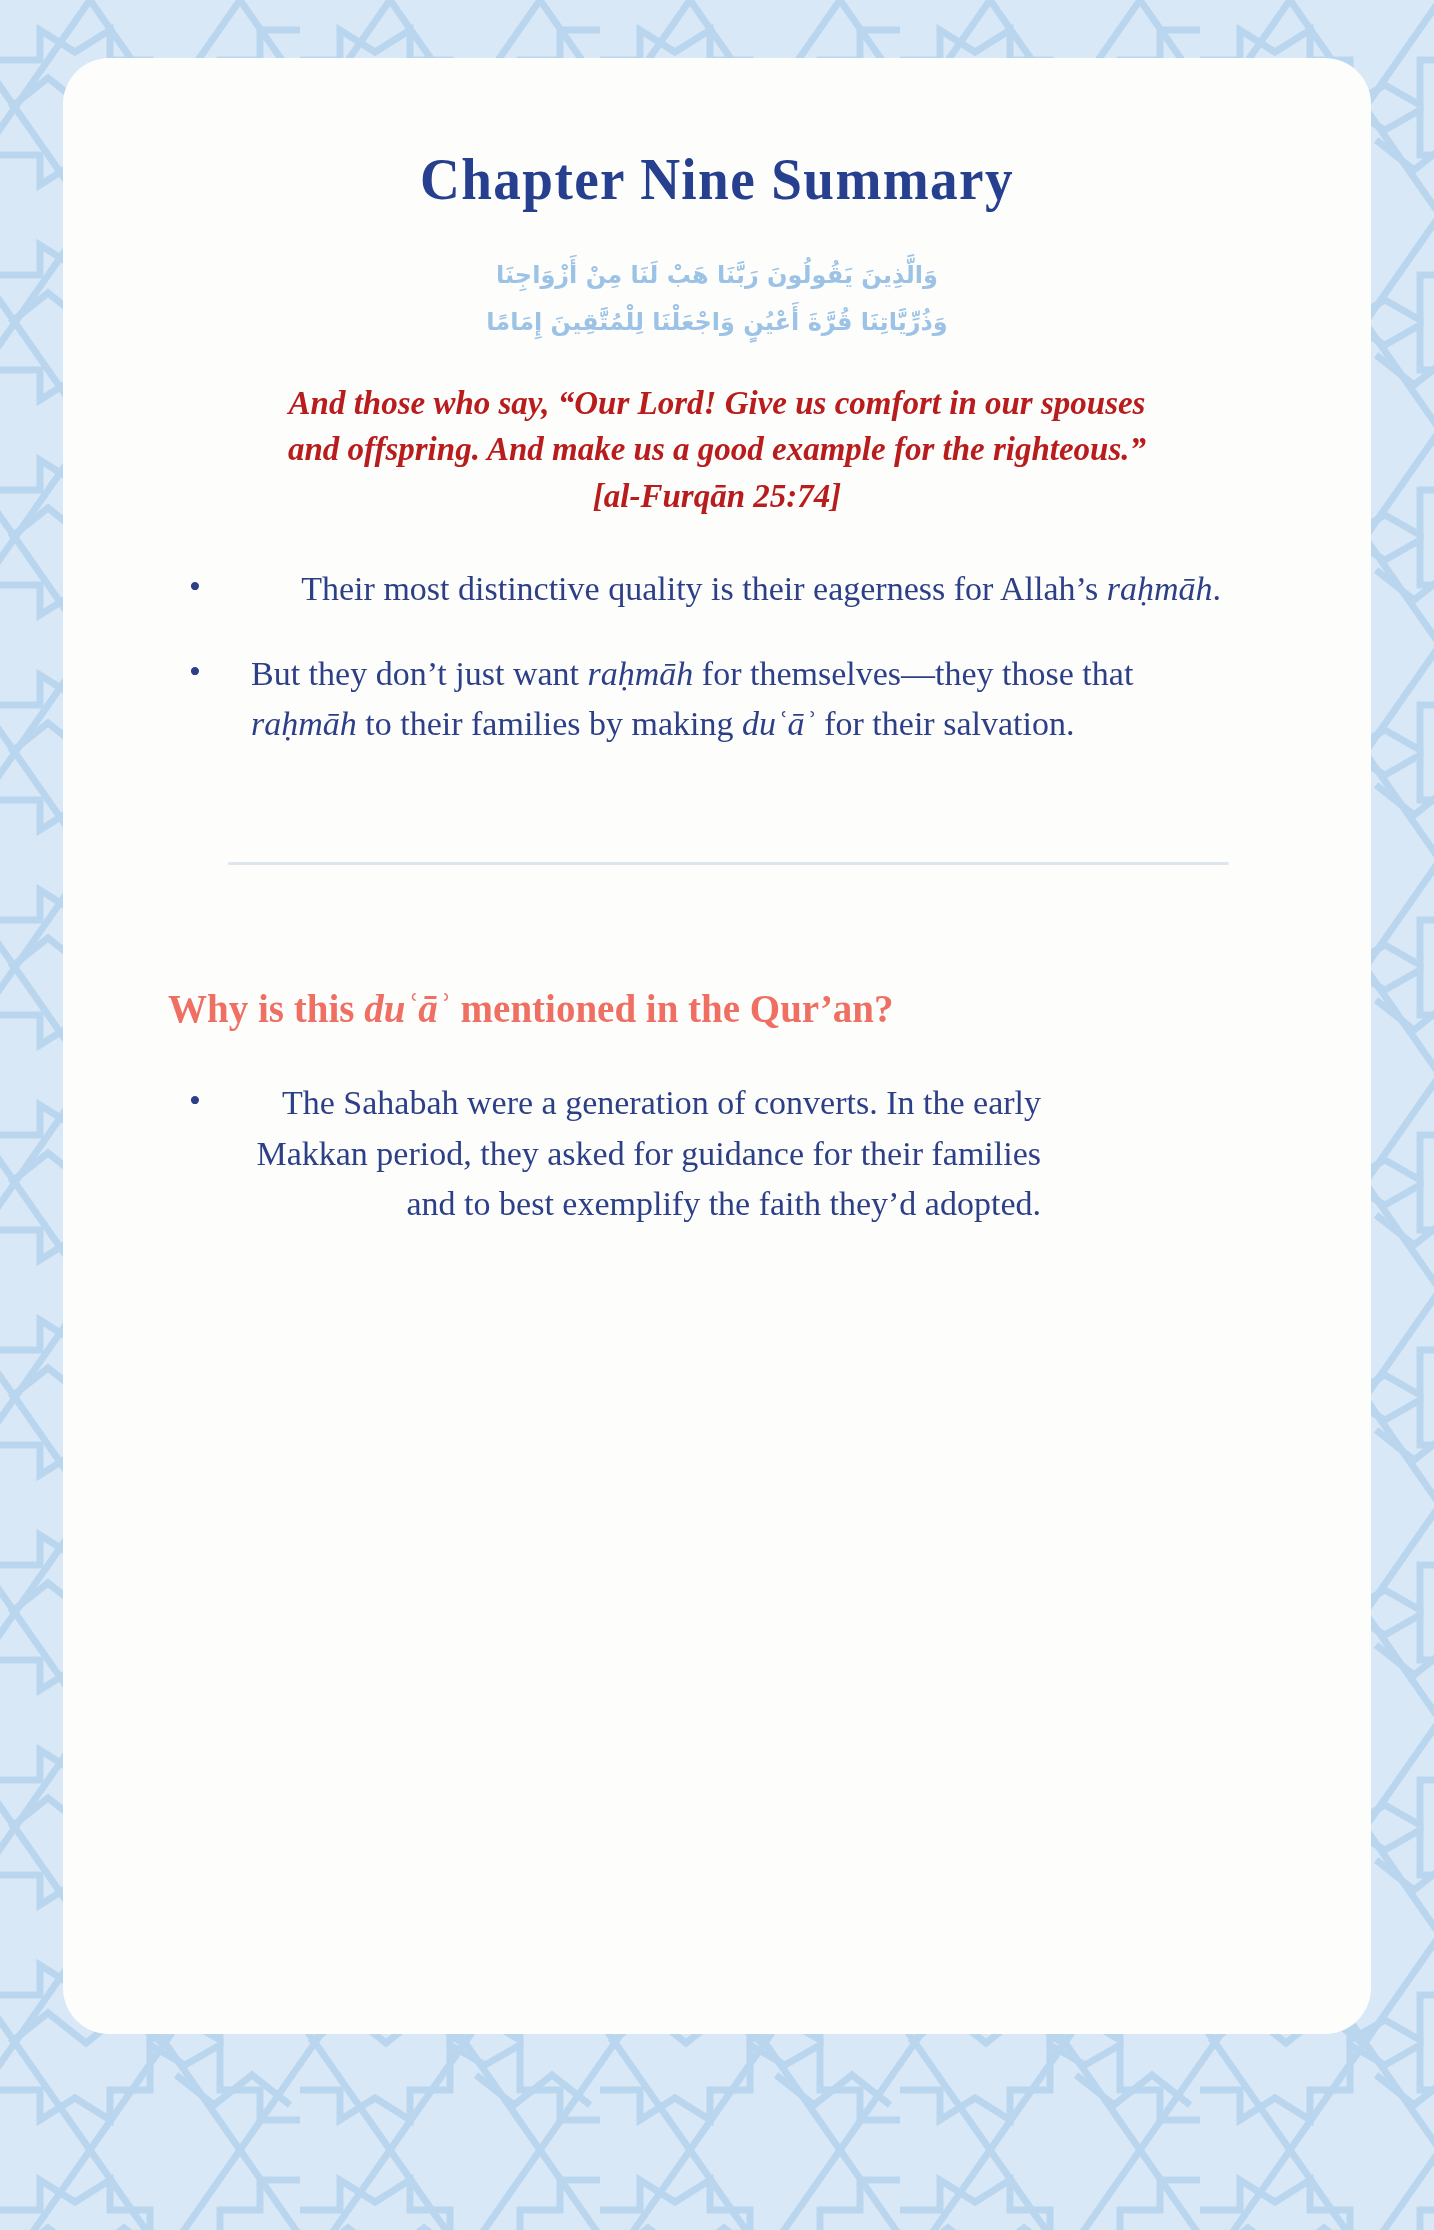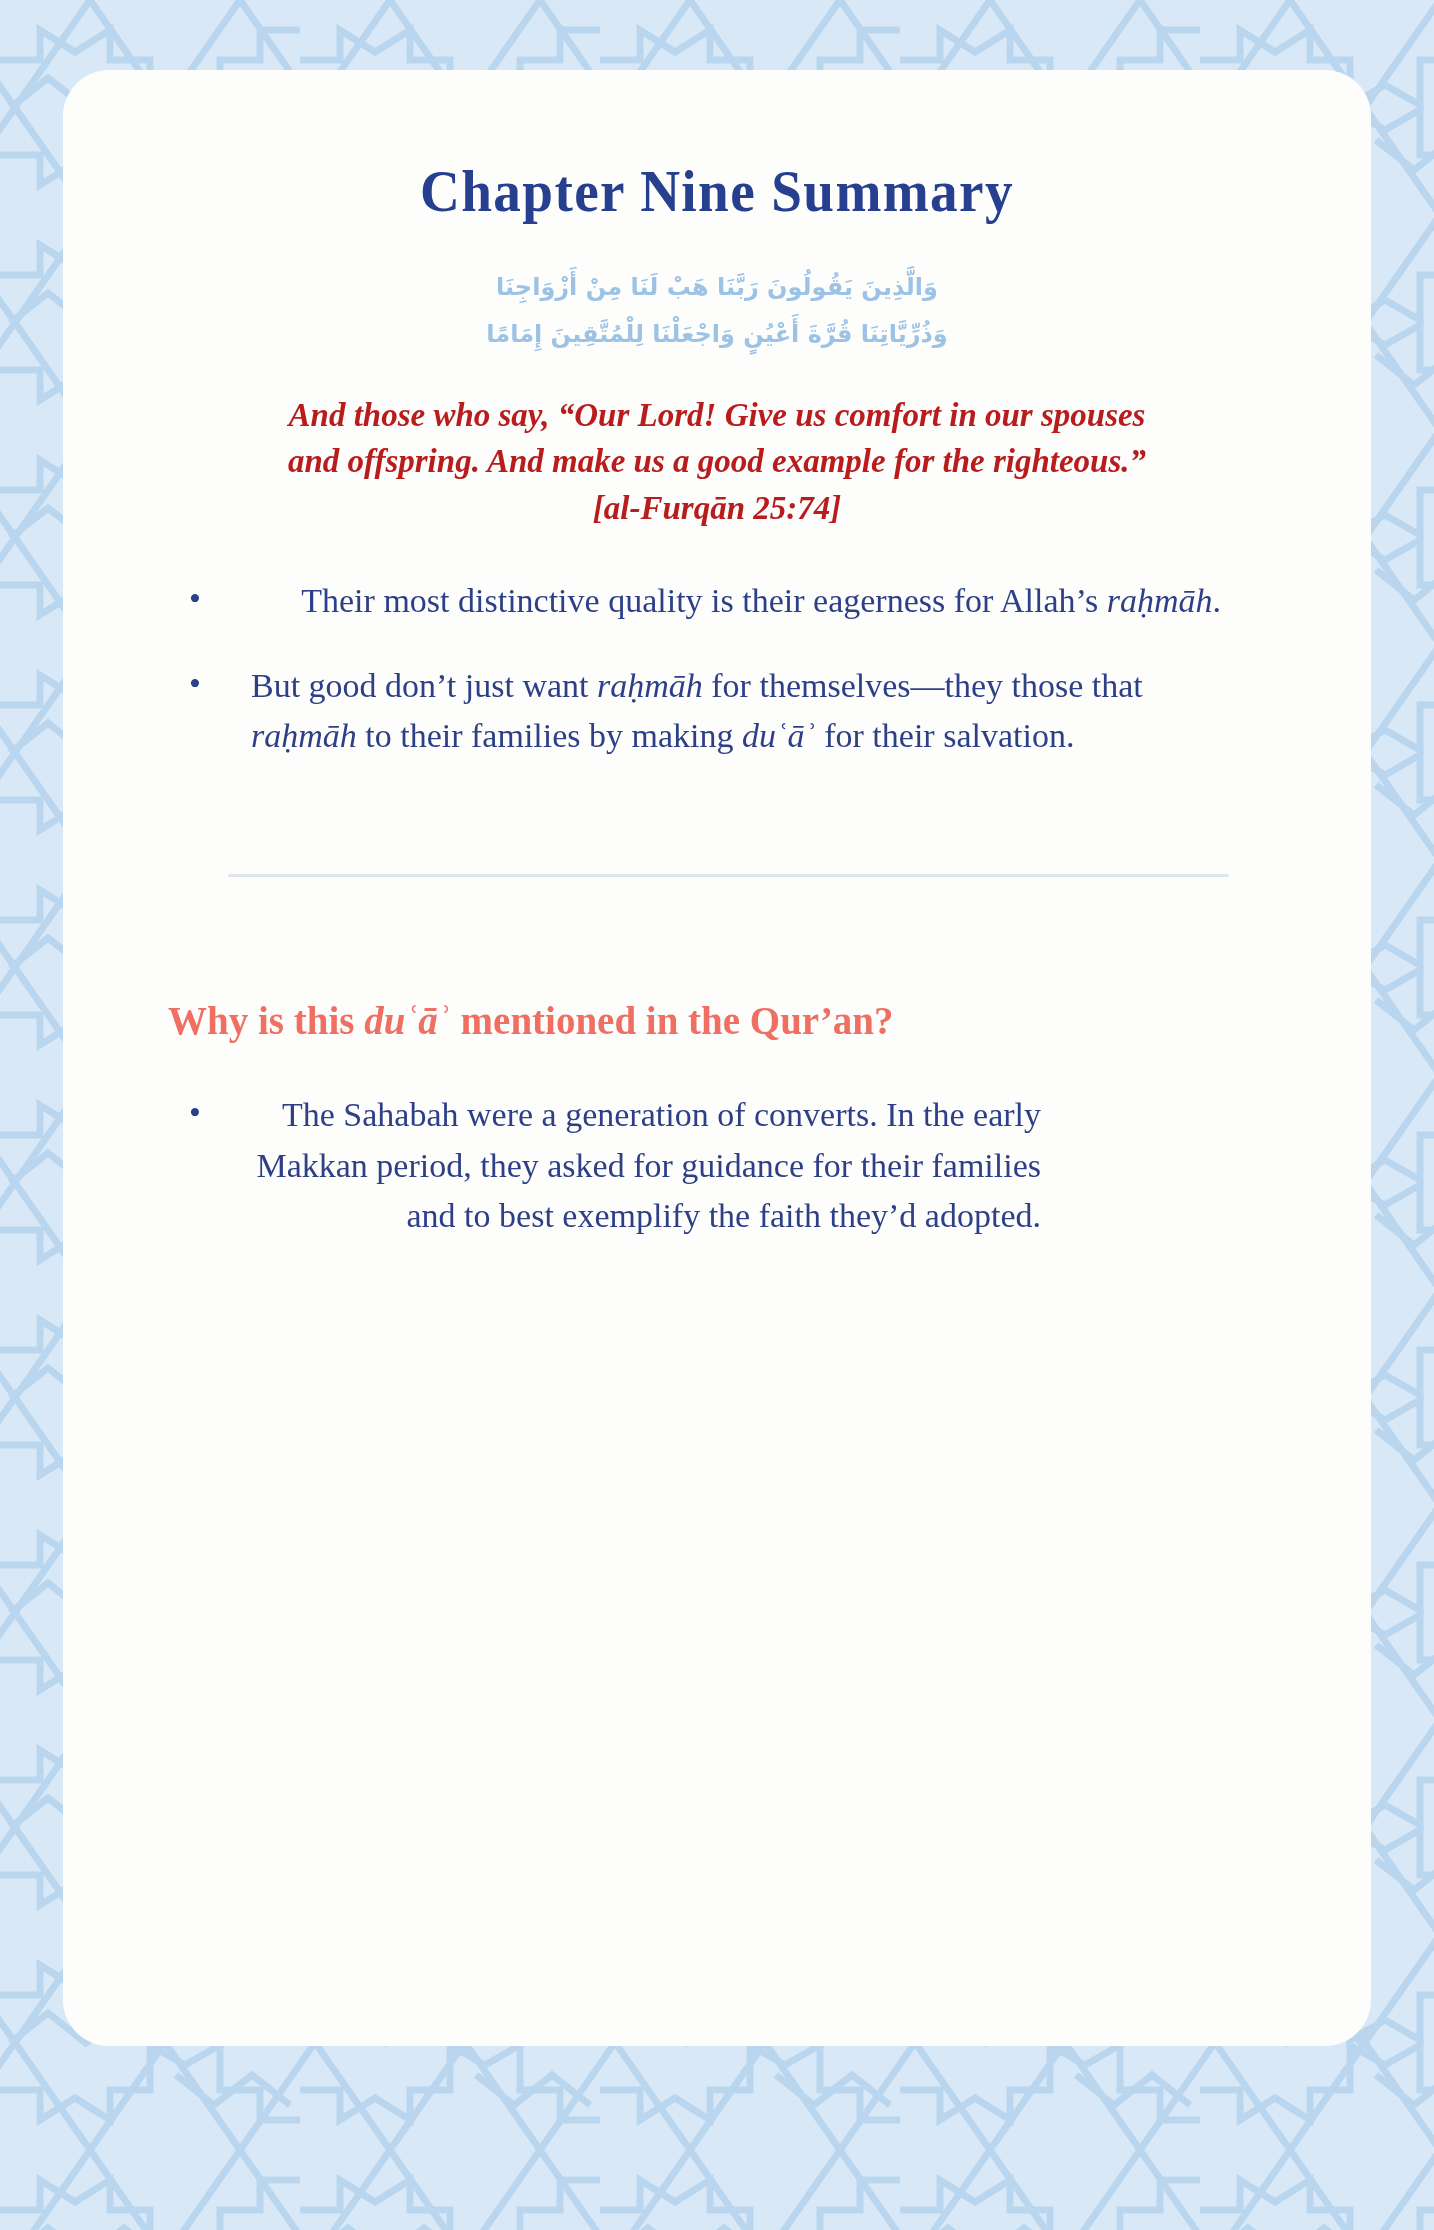--- a/index.html
+++ b/index.html
@@ -21,21 +21,21 @@
     inset: 0;
     width: 1434px;
     height: 2230px;
     z-index: 0;
   }
 
   
   #page-card {
     position: absolute;
     left: 63px;
-    top: 70px;
+    top: 58px;
     width: 1308px;
     height: 1434px;
     background: #fdfdfc;
     border-radius: 46px;
     z-index: 1;
     box-shadow: 0 0 0 0 rgba(0,0,0,0);
   }
 
   .card-inner {
     position: absolute;
@@ -179,21 +179,21 @@
       <span>example for the righteous.” [al-Furqān 25:74]</span>
     </div>
 
     <section id="section-1">
 
       <ul class="bullets">
         <li class="bullet-item">
           <span>Their most distinctive quality is their eagerness for Allah’s </span><em>raḥmāh</em><span>.</span>
         </li>
         <li class="bullet-item">
-          <span>But good don’t just want </span><em>raḥmāh</em><span> for themselves—they those that </span><em>raḥmāh</em><span> to their families by making </span><em>duʿāʾ</em><span> for their salvation.</span>
+          <span>But they don’t just want </span><em>raḥmāh</em><span> for themselves—they those that </span><em>raḥmāh</em><span> to their families by making </span><em>duʿāʾ</em><span> for their salvation.</span>
         </li>
       </ul>
     </section>
 
     <div class="divider"></div>
 
     <section id="section-2">
       <h2 class="q-heading">
         <span>Why is this </span><em>duʿāʾ</em><span> mentioned in the Qur’an?</span>
       </h2>

